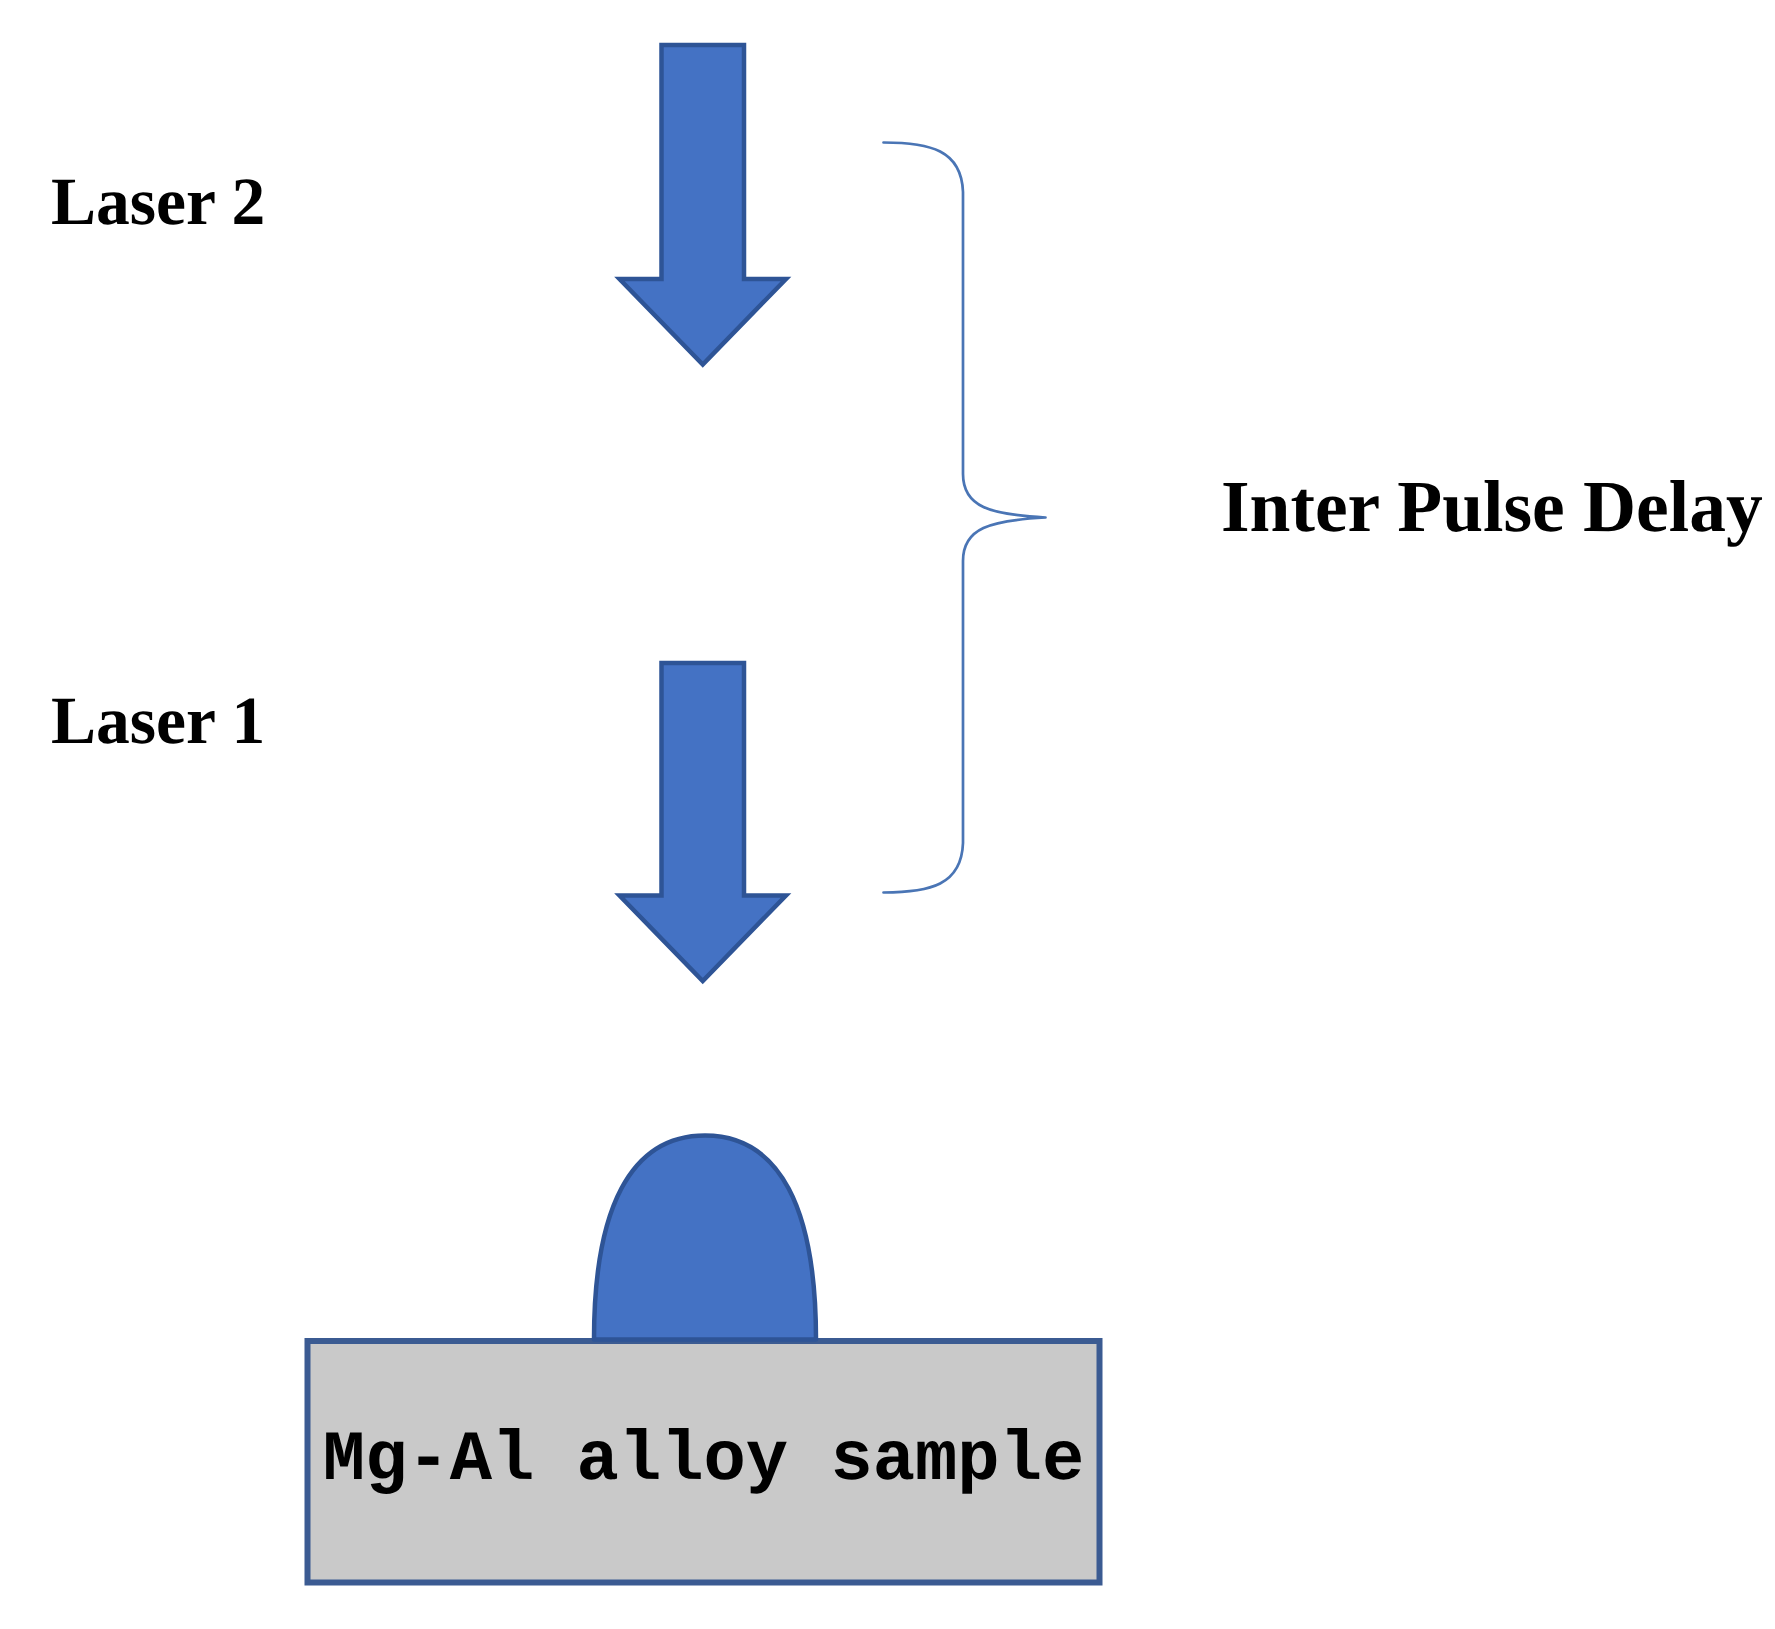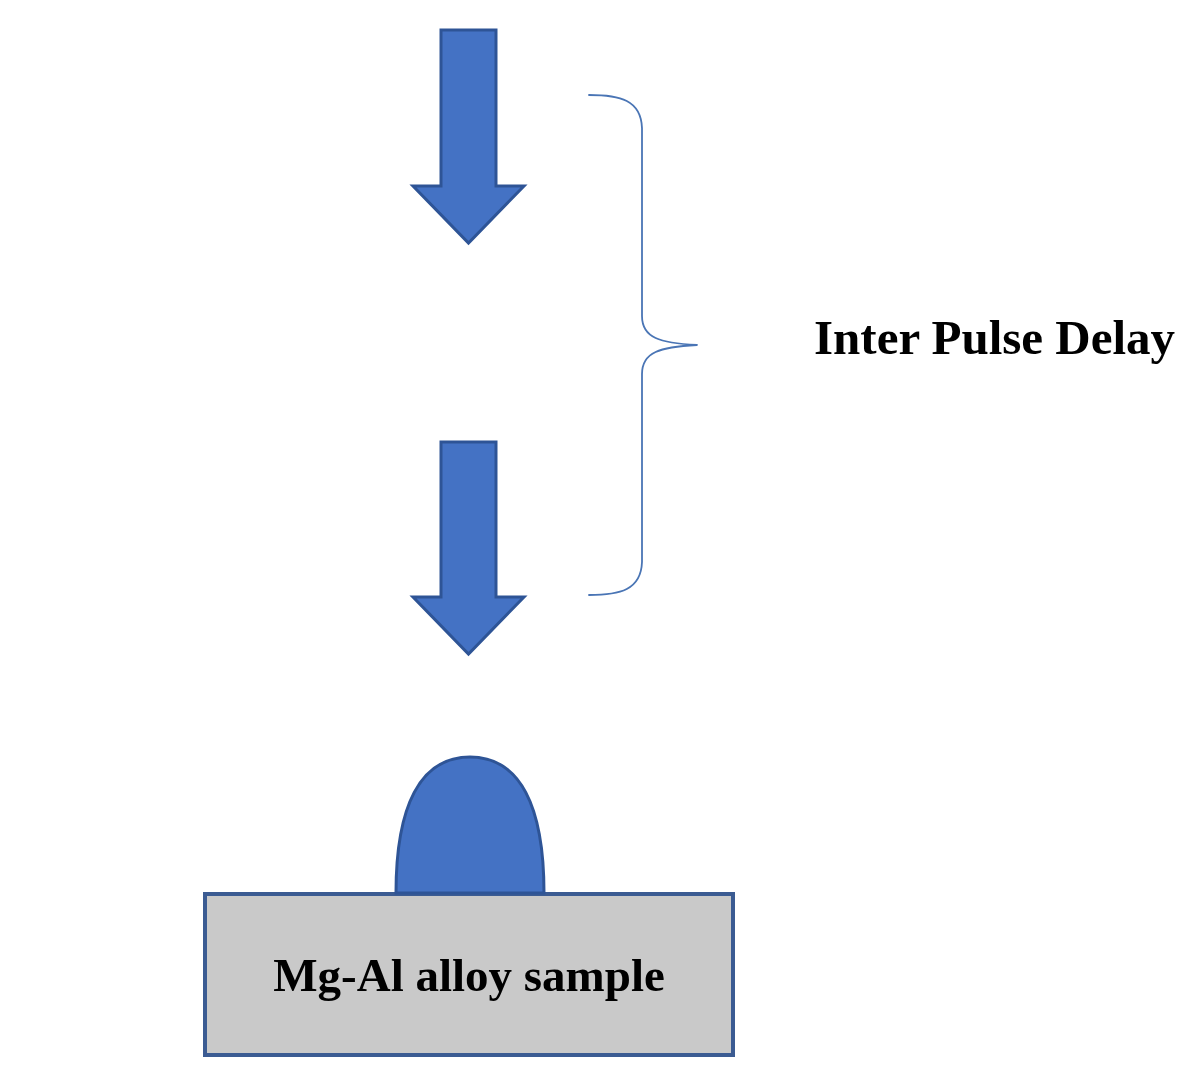--- a/index.html
+++ b/index.html
@@ -52,21 +52,21 @@
   }
   #label-sample {
     position: absolute;
     left: 203px;
     top: 892px;
     width: 532px;
     height: 165px;
     display: flex;
     align-items: center;
     justify-content: center;
-    font-family: Liberation Serif, serif;
+    font-family: Liberation Mono, monospace;
     font-weight: bold;
     font-size: 47px;
     color: #000000;
     white-space: nowrap;
     pointer-events: none;
   }
 </style>
 </head>
 <body>
 
@@ -101,19 +101,21 @@
 
     <path d="M 589 95
              C 620 95, 641 100, 642 128
              L 642 316
              C 642 338, 660 343, 697 345
              C 660 347, 642 352, 642 374
              L 642 562
              C 641 590, 620 595, 589 595" fill="none" stroke="#4A75B5" stroke-width="1.8" stroke-linecap="round" stroke-linejoin="round"></path>
   </svg>
 
+  <div class="diagram-label" id="label-laser-2">Laser 2</div>
 
+  <div class="diagram-label" id="label-laser-1">Laser 1</div>
 
   <div class="diagram-label" id="label-inter-pulse-delay">Inter Pulse Delay</div>
 
   <div id="label-sample">Mg-Al alloy sample</div>
 
 </div>
 
 </body></html>

